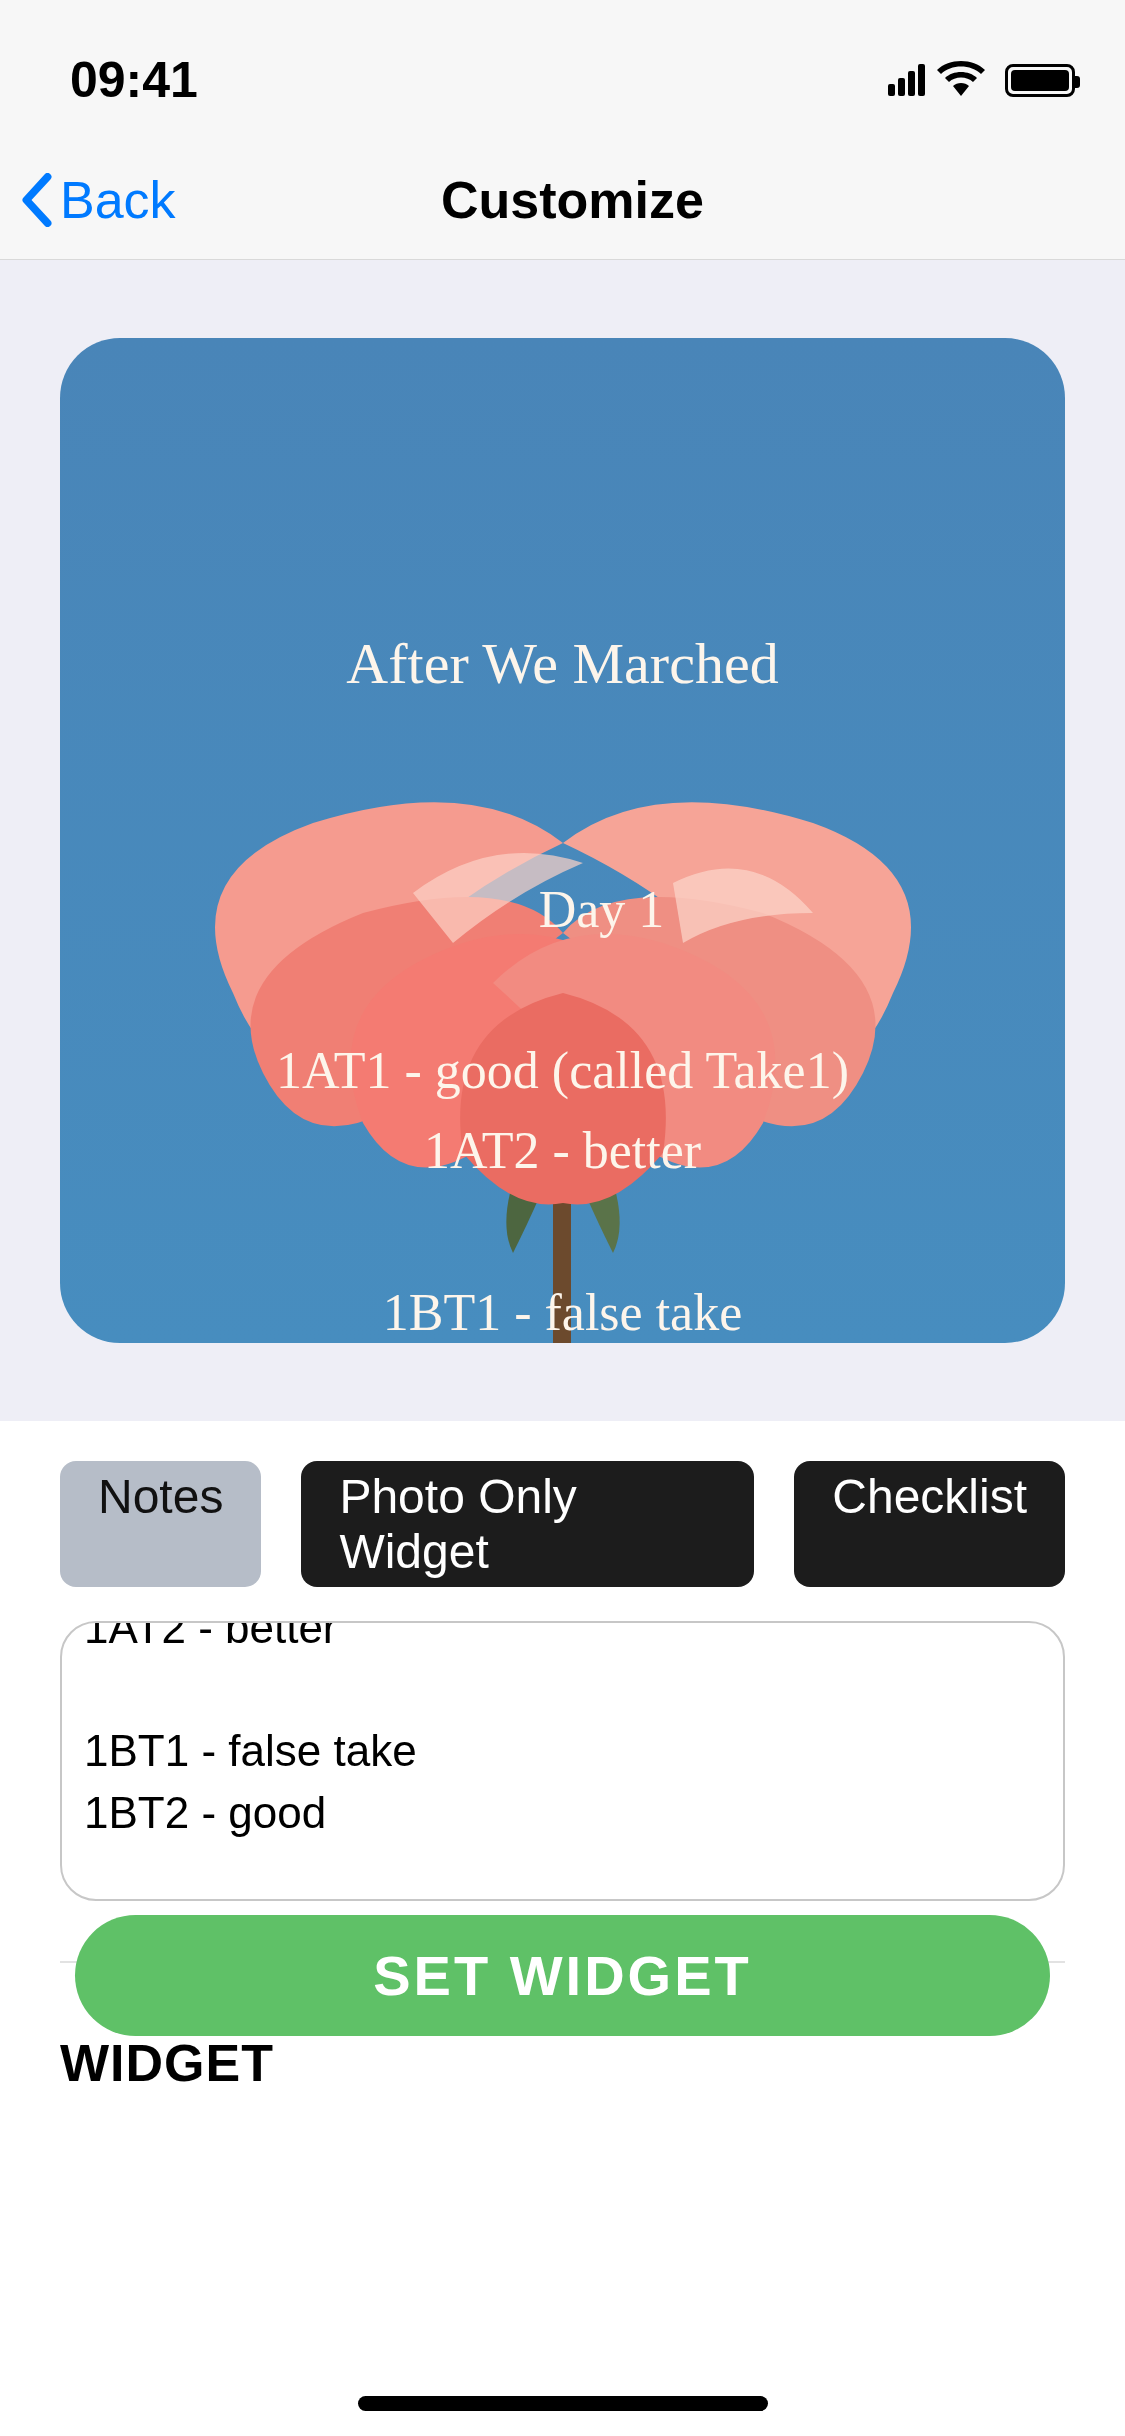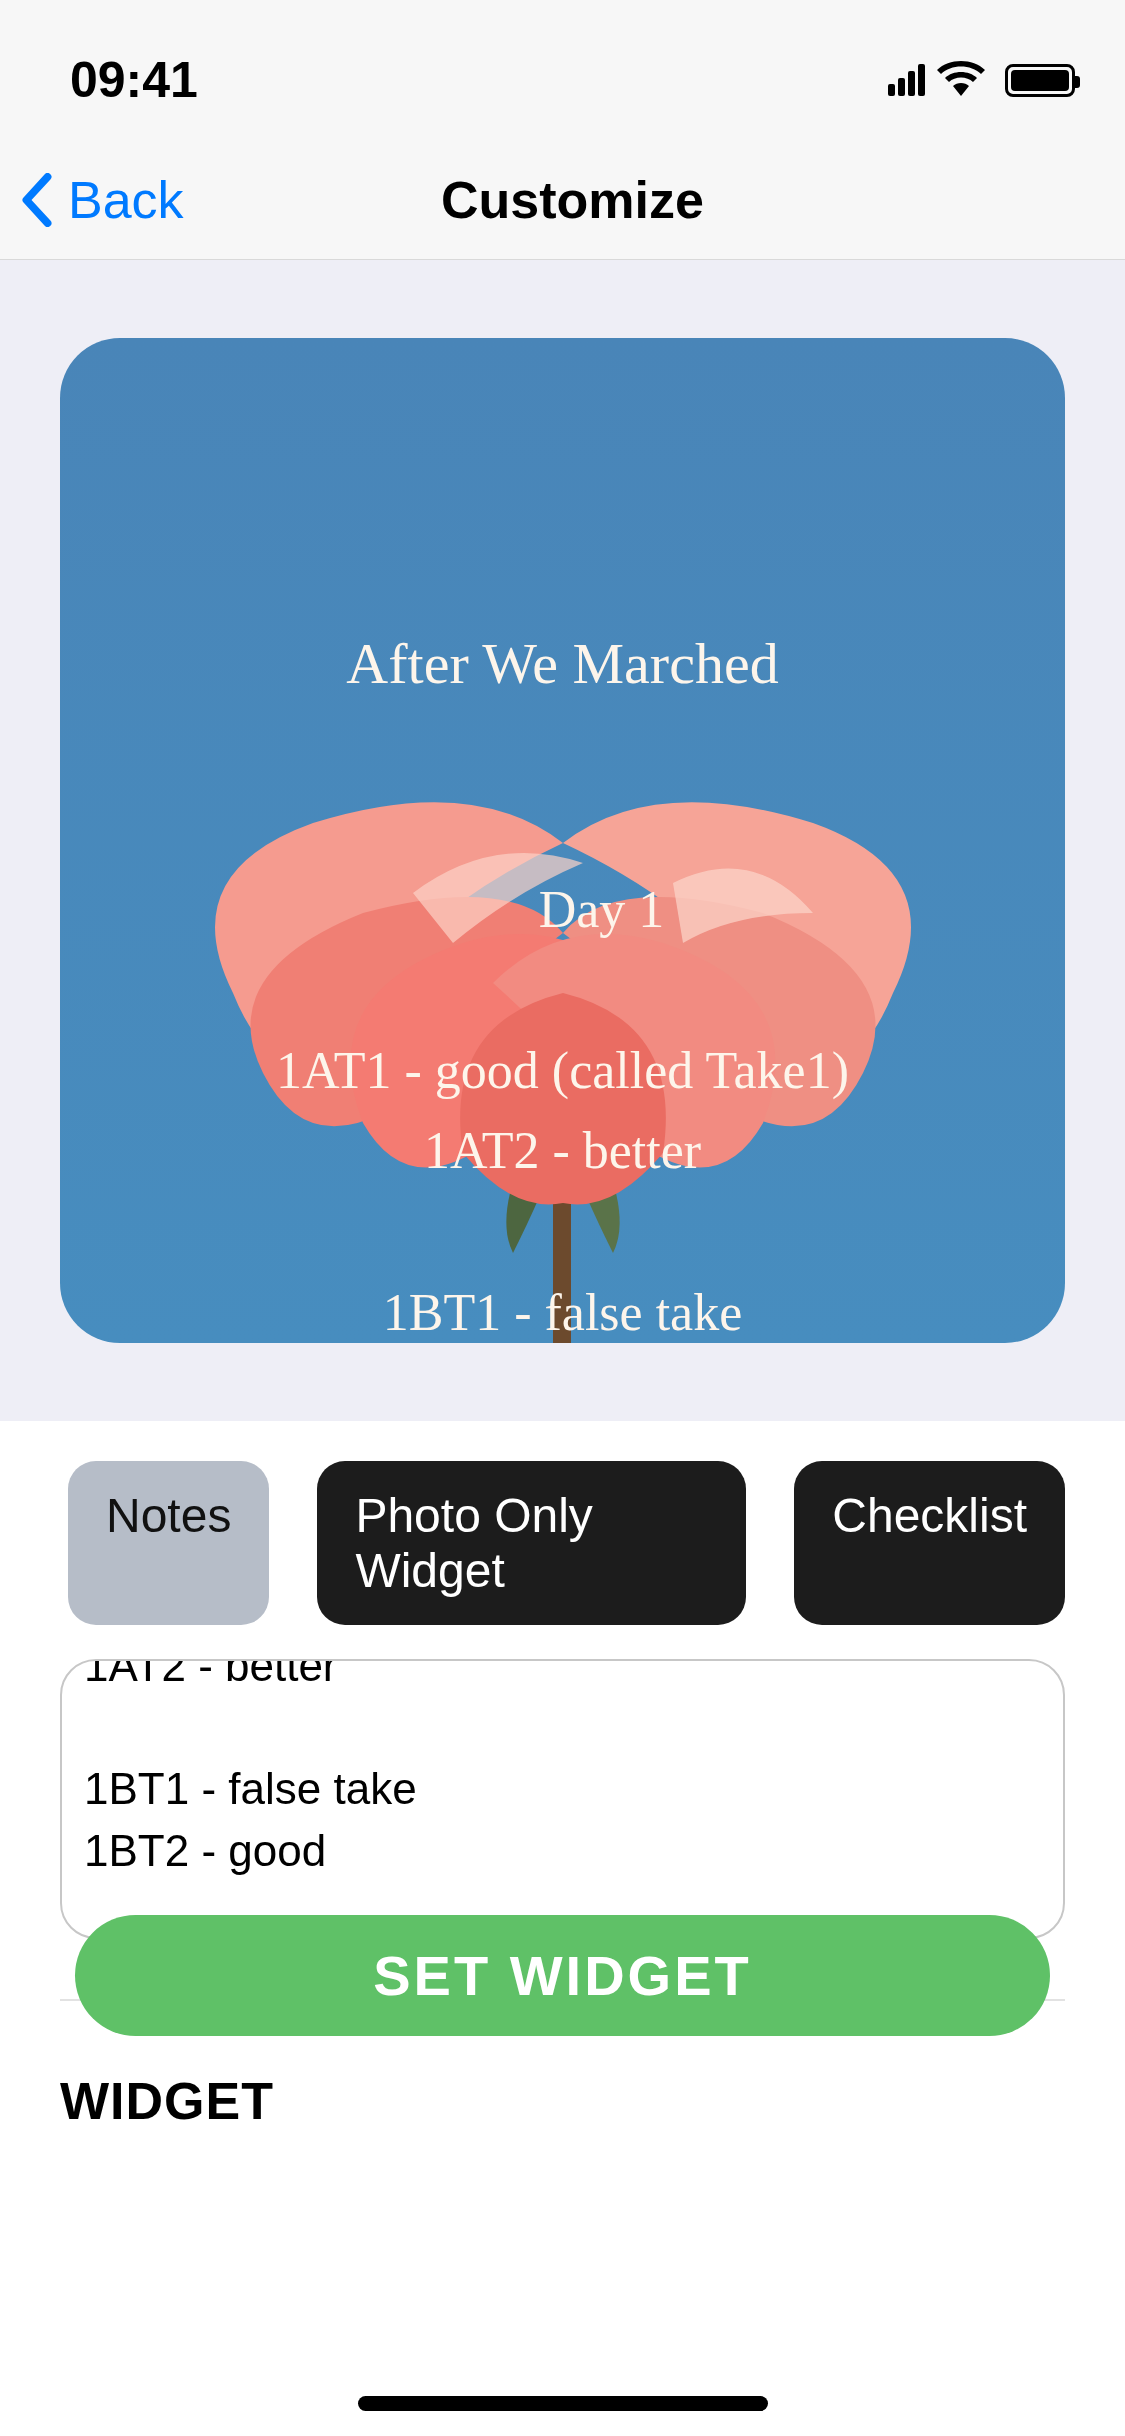--- a/index.html
+++ b/index.html
@@ -54,21 +54,21 @@
       height: 120px;
       background: #f7f7f7;
       border-bottom: 1px solid #d9d9d9;
       display: flex;
       align-items: center;
       position: relative;
     }
     .nav-back {
       display: flex;
       align-items: center;
-      gap: 16px;
+      gap: 8px;
       position: absolute;
       left: 20px;
       color: #007aff;
       font-size: 52px;
       font-weight: 400;
     }
     .nav-title {
       font-size: 52px;
       font-weight: 600;
       color: #000;
@@ -116,25 +116,24 @@
     .content {
       background: #fff;
       padding: 40px 60px 0;
     }
     .tabs {
       display: flex;
       gap: 40px;
       margin-bottom: 34px;
     }
     .tab {
-      border-radius: 28px;
-      padding: 27px 38px;
+      border-radius: 16px;
+      padding: 8px 38px;
       font-size: 48px;
       font-weight: 400;
-      margin-left: 8px;
     }
     .tab-active {
       background: #b6bdc8;
       color: #111;
     }
     .tab-inactive {
       background: #1c1c1c;
       color: #fff;
     }
     .note-box {

